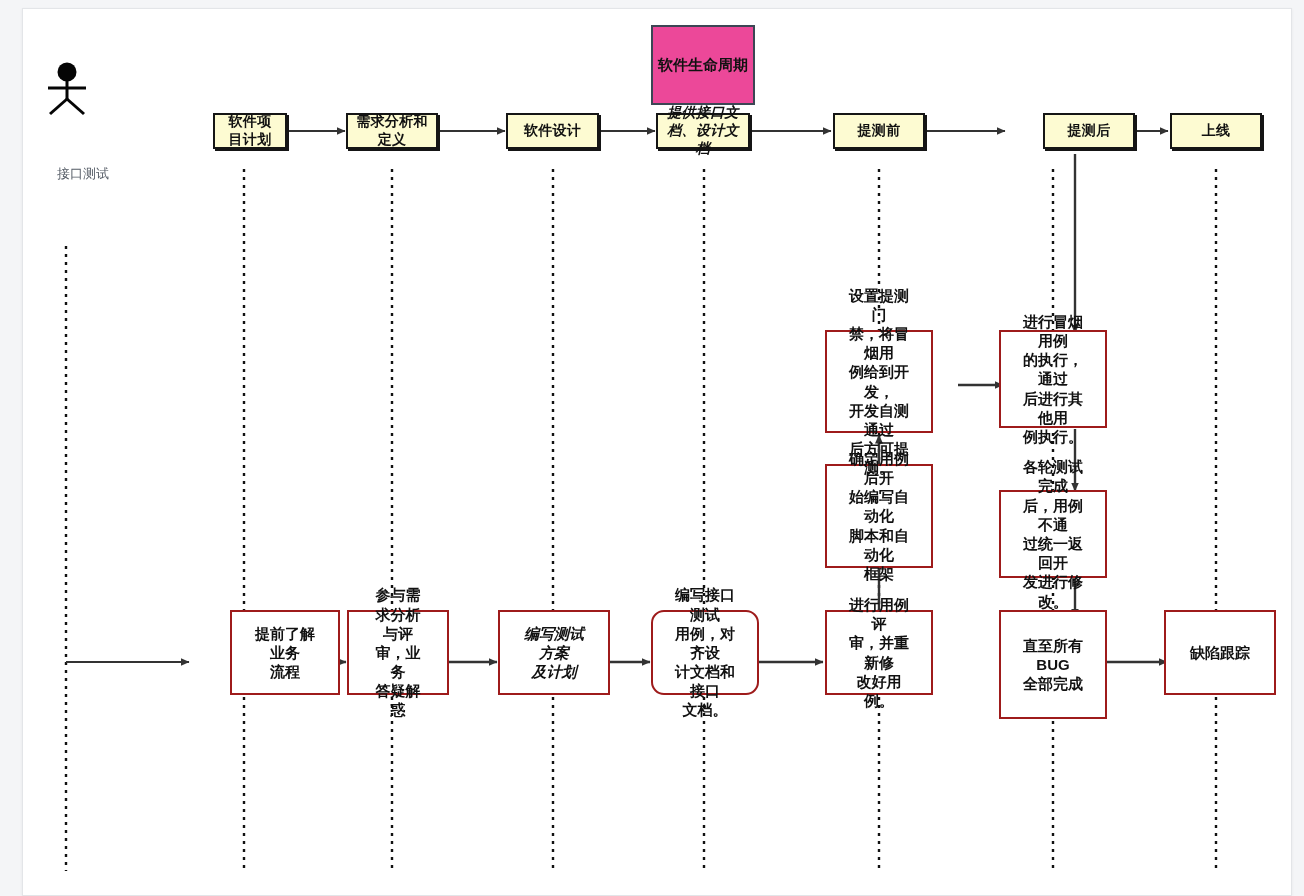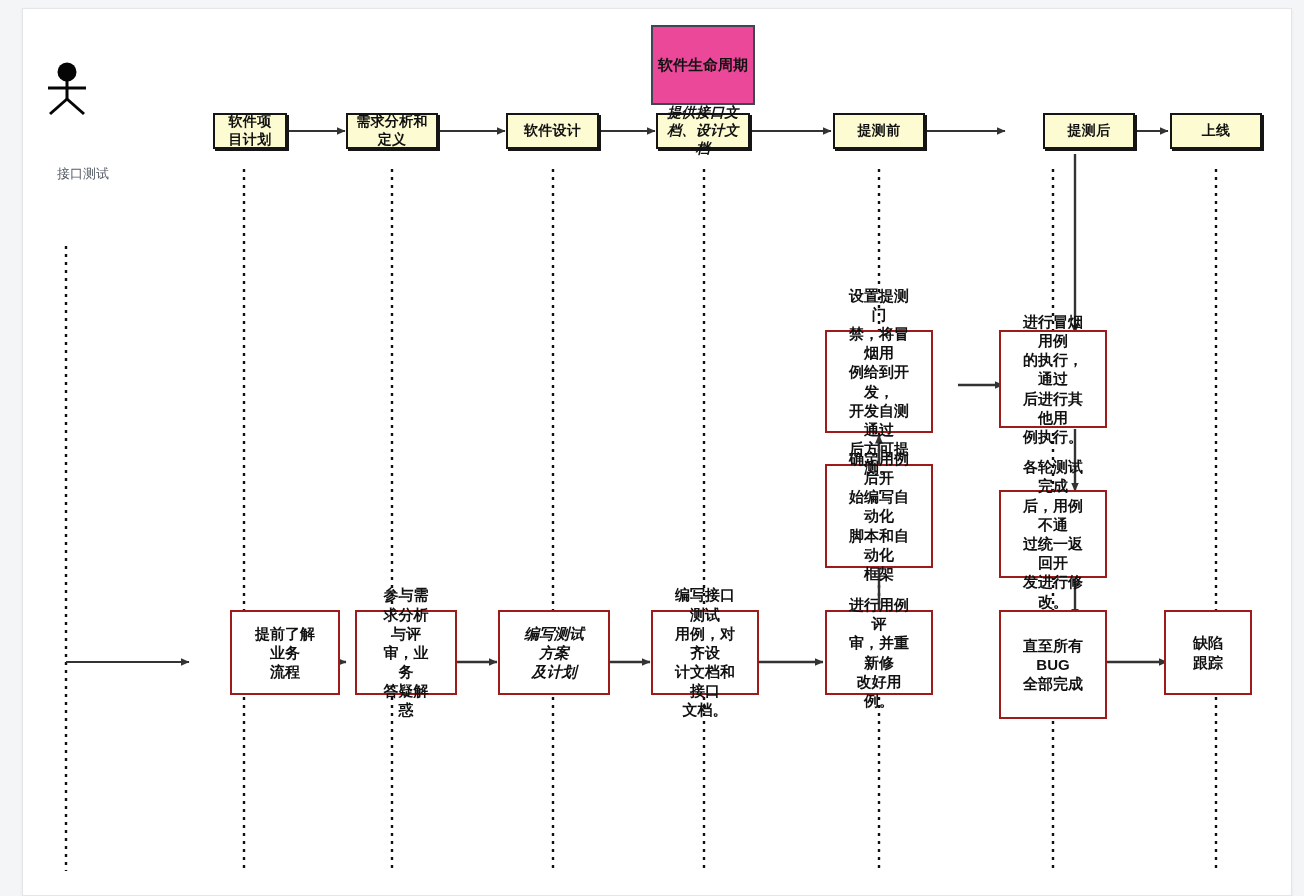--- a/index.html
+++ b/index.html
@@ -176,28 +176,28 @@
 
   <div class="node yellow" style="left:810px; top:104px; width:92px; height:36px;text-align:center;">提测前</div>
 
   <div class="node yellow" style="left:1020px; top:104px; width:92px; height:36px;">提测后</div>
 
   <div class="node yellow" style="left:1147px; top:104px; width:92px; height:36px;">上线</div>
 
   <div class="node red" style="left:168px; top:601px; width:110px; height:85px;margin-left:39px;">提前了解业务
 流程</div>
 
-  <div class="node red" style="left:332px; top:601px; width:102px; height:85px;">参与需求分析
+  <div class="node red" style="left:324px; top:601px; width:102px; height:85px;">参与需求分析
 与评审，业务
 答疑解惑</div>
 
   <div class="node red" style="left:475px; top:601px; width:112px; height:85px;font-style:italic;">编写测试方案
 及计划</div>
 
-  <div class="node red" style="left:628px; top:601px; width:108px; height:85px;">编写接口测试
+  <div class="node red" style="left:628px; top:601px; width:108px; height:85px;border-radius:13px;">编写接口测试
 用例，对齐设
 计文档和接口
 文档。</div>
 
   <div class="node red" style="left:802px; top:601px; width:108px; height:85px;text-align:center;">进行用例评
 审，并重新修
 改好用例。</div>
 
   <div class="node red" style="left:802px; top:455px; width:108px; height:104px;">确定用例后开
 始编写自动化
@@ -216,15 +216,15 @@
 例执行。</div>
 
   <div class="node red" style="left:976px; top:481px; width:108px; height:88px;">各轮测试完成
 后，用例不通
 过统一返回开
 发进行修改。</div>
 
   <div class="node red" style="left:976px; top:601px; width:108px; height:109px;">直至所有BUG
 全部完成</div>
 
-  <div class="node red" style="left:1141px; top:601px; width:88px; height:85px;">缺陷跟踪</div>
+  <div class="node red" style="left:1141px; top:601px; width:112px; height:85px;">缺陷跟踪</div>
 
 </div>
 
 </body></html>

